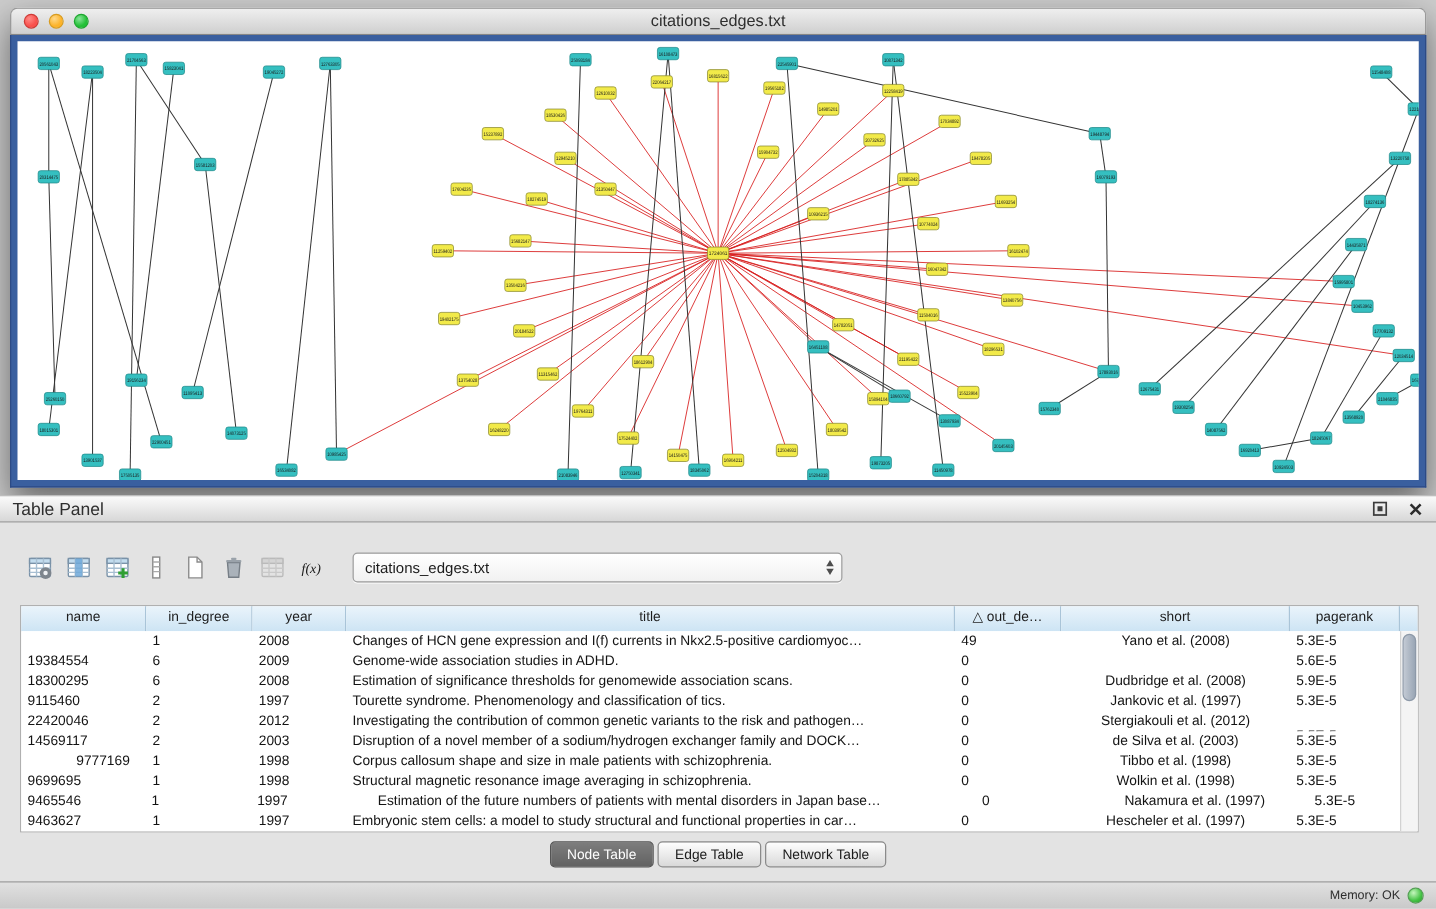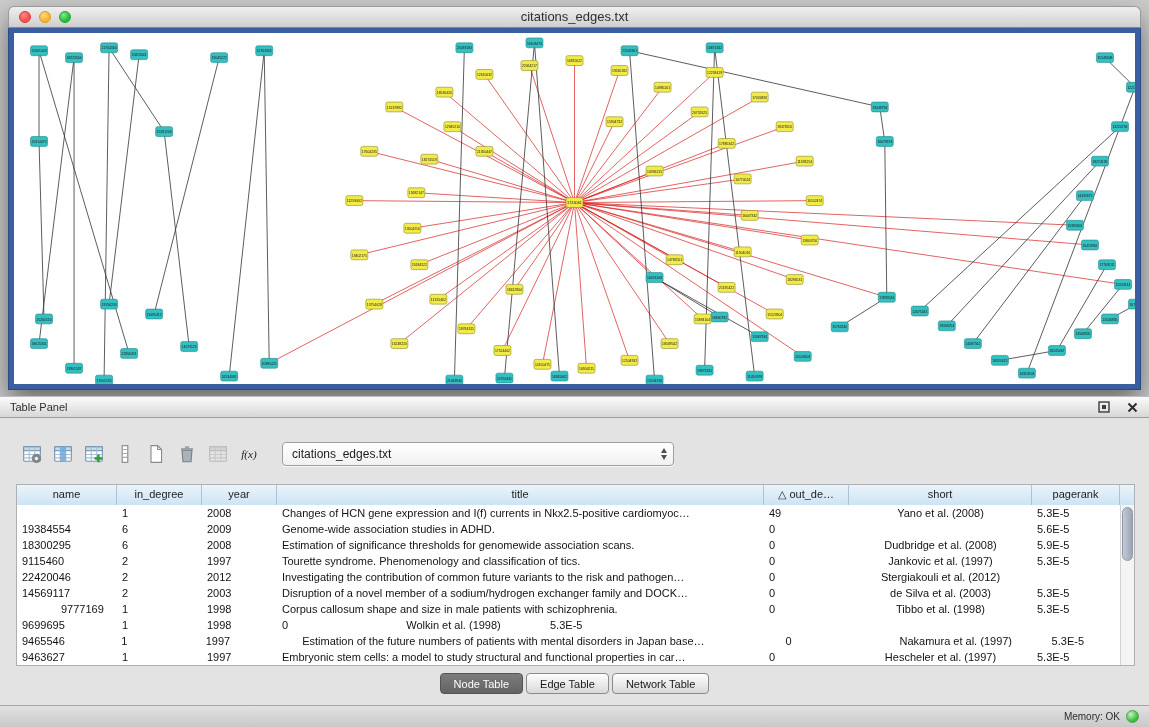--- a/index.html
+++ b/index.html
@@ -15,21 +15,21 @@
   .light.min{background:radial-gradient(circle at 35% 30%,#ffd98a,#fdb32a 60%);border:1px solid #d89c20;}
   .light.zoom{background:radial-gradient(circle at 35% 30%,#8ae59a,#24c038 60%);border:1px solid #1da72f;}
   .net-frame{position:absolute;top:22px;left:0;right:0;bottom:0;background:#3a5f9f;border:1px solid #2c4a85;border-top:none;padding:5px;box-sizing:border-box;}
   #net-svg{width:100%;height:100%;background:#ffffff;display:block;}
 
   .resize-handle{position:absolute;left:569px;top:398px;width:12px;height:5px;border-radius:3px;background:#b7b7b7;border:1px solid #9a9a9a;}
 
   
   .table-panel{position:absolute;left:0;top:396px;width:1149px;height:309px;background:#e3e3e3;}
   .panel-header{height:22px;background:linear-gradient(#fbfbfb,#d7d7d7);border-top:1px solid #bdbdbd;border-bottom:1px solid #9e9e9e;display:flex;align-items:center;padding:0 10px;box-sizing:border-box;}
-  .panel-title{font-size:11px;color:#2e2e2e;}
+  .panel-title{font-size:14px;color:#2e2e2e;}
   .ph-icons{margin-left:auto;display:flex;gap:14px;align-items:center;}
   .ph-btn{background:none;border:none;padding:0;width:14px;height:14px;display:flex;align-items:center;justify-content:center;cursor:default;}
 
   .toolbar-row{position:absolute;top:44px;left:18px;height:28px;display:flex;align-items:center;gap:3px;}
   button.tool{width:28px;height:26px;background:transparent;border:none;padding:0;display:flex;align-items:center;justify-content:center;}
   button.tool.disabled{opacity:.55;}
   .combo{margin-left:16px;width:392px;height:24px;border:1px solid #9f9f9f;border-radius:4px;background:linear-gradient(#ffffff,#f1f1f1);display:flex;align-items:center;box-shadow:0 1px 0 rgba(255,255,255,.7);box-sizing:border-box;}
   .combo-value{font-size:12px;color:#1c1c1c;padding-left:9px;}
   .stepper{margin-left:auto;margin-right:6px;display:flex;flex-direction:column;align-items:center;gap:2px;}
   .tri-up{width:0;height:0;border-left:3.5px solid transparent;border-right:3.5px solid transparent;border-bottom:5px solid #4e4e4e;}
@@ -695,21 +695,21 @@
             <div class="td" style="width: 75px; text-align: left;">1997</div>
             <div class="td" style="width: 487px; text-align: left;">Tourette syndrome. Phenomenology and classification of tics.</div>
             <div class="td" style="width: 85px; text-align: left;">0</div>
             <div class="td" style="width: 183px; text-align: center;">Jankovic et al. (1997)</div>
             <div class="td" style="width: 88px; text-align: left;">5.3E-5</div>
           </div>
           <div class="tr">
             <div class="td" style="width: 100px; text-align: left;">22420046</div>
             <div class="td" style="width: 85px; text-align: left;">2</div>
             <div class="td" style="width: 75px; text-align: left;">2012</div>
-            <div class="td" style="width: 487px; text-align: left;">Investigating the contribution of common future variants to the risk and pathogen…</div>
+            <div class="td" style="width: 487px; text-align: left;">Investigating the contribution of common genetic variants to the risk and pathogen…</div>
             <div class="td" style="width: 85px; text-align: left;">0</div>
             <div class="td" style="width: 183px; text-align: center;">Stergiakouli et al. (2012)</div>
             <div class="td" style="width: 88px; text-align: left; margin-top: 12px;">5.5E-5</div>
           </div>
           <div class="tr">
             <div class="td" style="width: 100px; text-align: left;">14569117</div>
             <div class="td" style="width: 85px; text-align: left;">2</div>
             <div class="td" style="width: 75px; text-align: left;">2003</div>
             <div class="td" style="width: 487px; text-align: left;">Disruption of a novel member of a sodium/hydrogen exchanger family and DOCK…</div>
             <div class="td" style="width: 85px; text-align: left;">0</div>
@@ -722,20 +722,21 @@
             <div class="td" style="width: 75px; text-align: left;">1998</div>
             <div class="td" style="width: 487px; text-align: left;">Corpus callosum shape and size in male patients with schizophrenia.</div>
             <div class="td" style="width: 85px; text-align: left;">0</div>
             <div class="td" style="width: 183px; text-align: center;">Tibbo et al. (1998)</div>
             <div class="td" style="width: 88px; text-align: left;">5.3E-5</div>
           </div>
           <div class="tr">
             <div class="td" style="width: 100px; text-align: left;">9699695</div>
             <div class="td" style="width: 85px; text-align: left;">1</div>
             <div class="td" style="width: 75px; text-align: left;">1998</div>
+            <div class="td" style="width: 487px; text-align: left;">Structural magnetic resonance image averaging in schizophrenia.</div>
             <div class="td" style="width: 85px; text-align: left;">0</div>
             <div class="td" style="width: 183px; text-align: center;">Wolkin et al. (1998)</div>
             <div class="td" style="width: 88px; text-align: left;">5.3E-5</div>
           </div>
           <div class="tr">
             <div class="td" style="width: 100px; text-align: left;">9465546</div>
             <div class="td" style="width: 85px; text-align: left;">1</div>
             <div class="td" style="width: 75px; text-align: left;">1997</div>
             <div class="td" style="width: 487px; text-align: left; margin-left: 22px;">Estimation of the future numbers of patients with mental disorders in Japan base…</div>
             <div class="td" style="width: 85px; text-align: left;">0</div>

